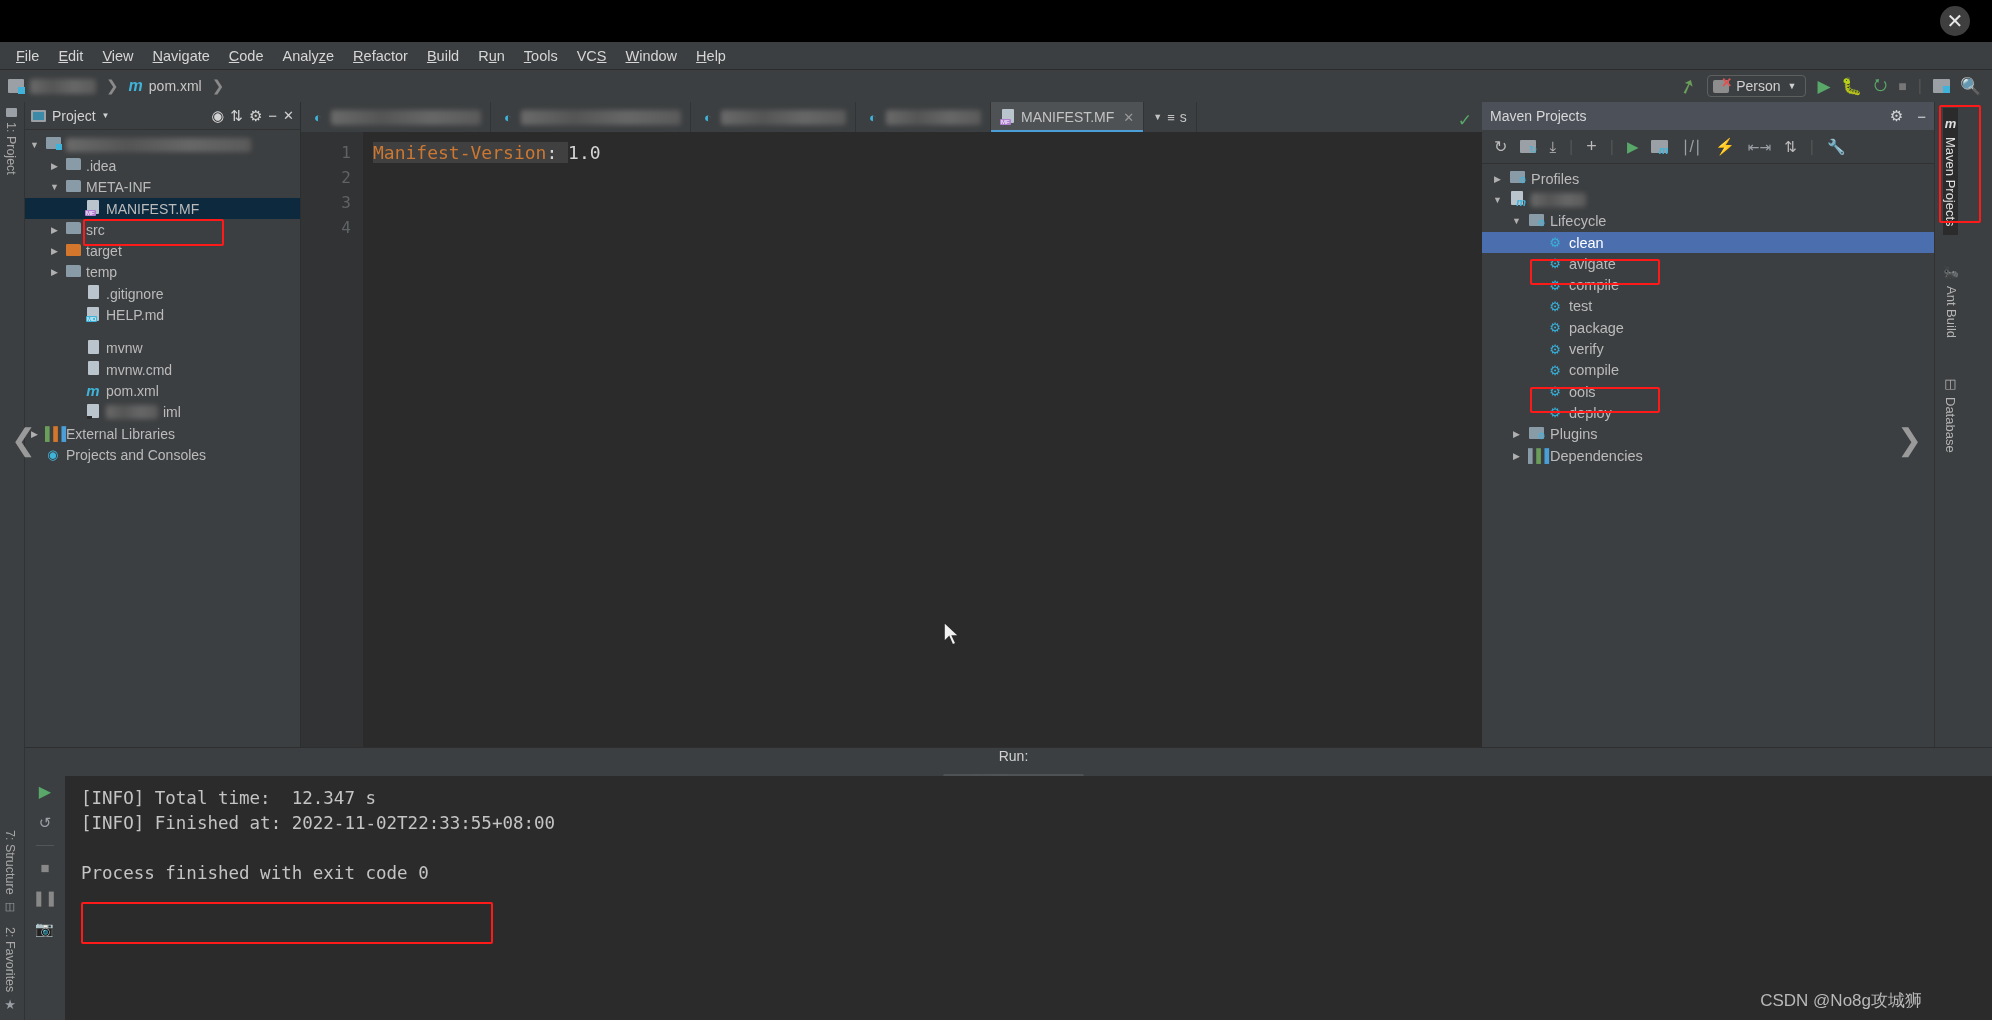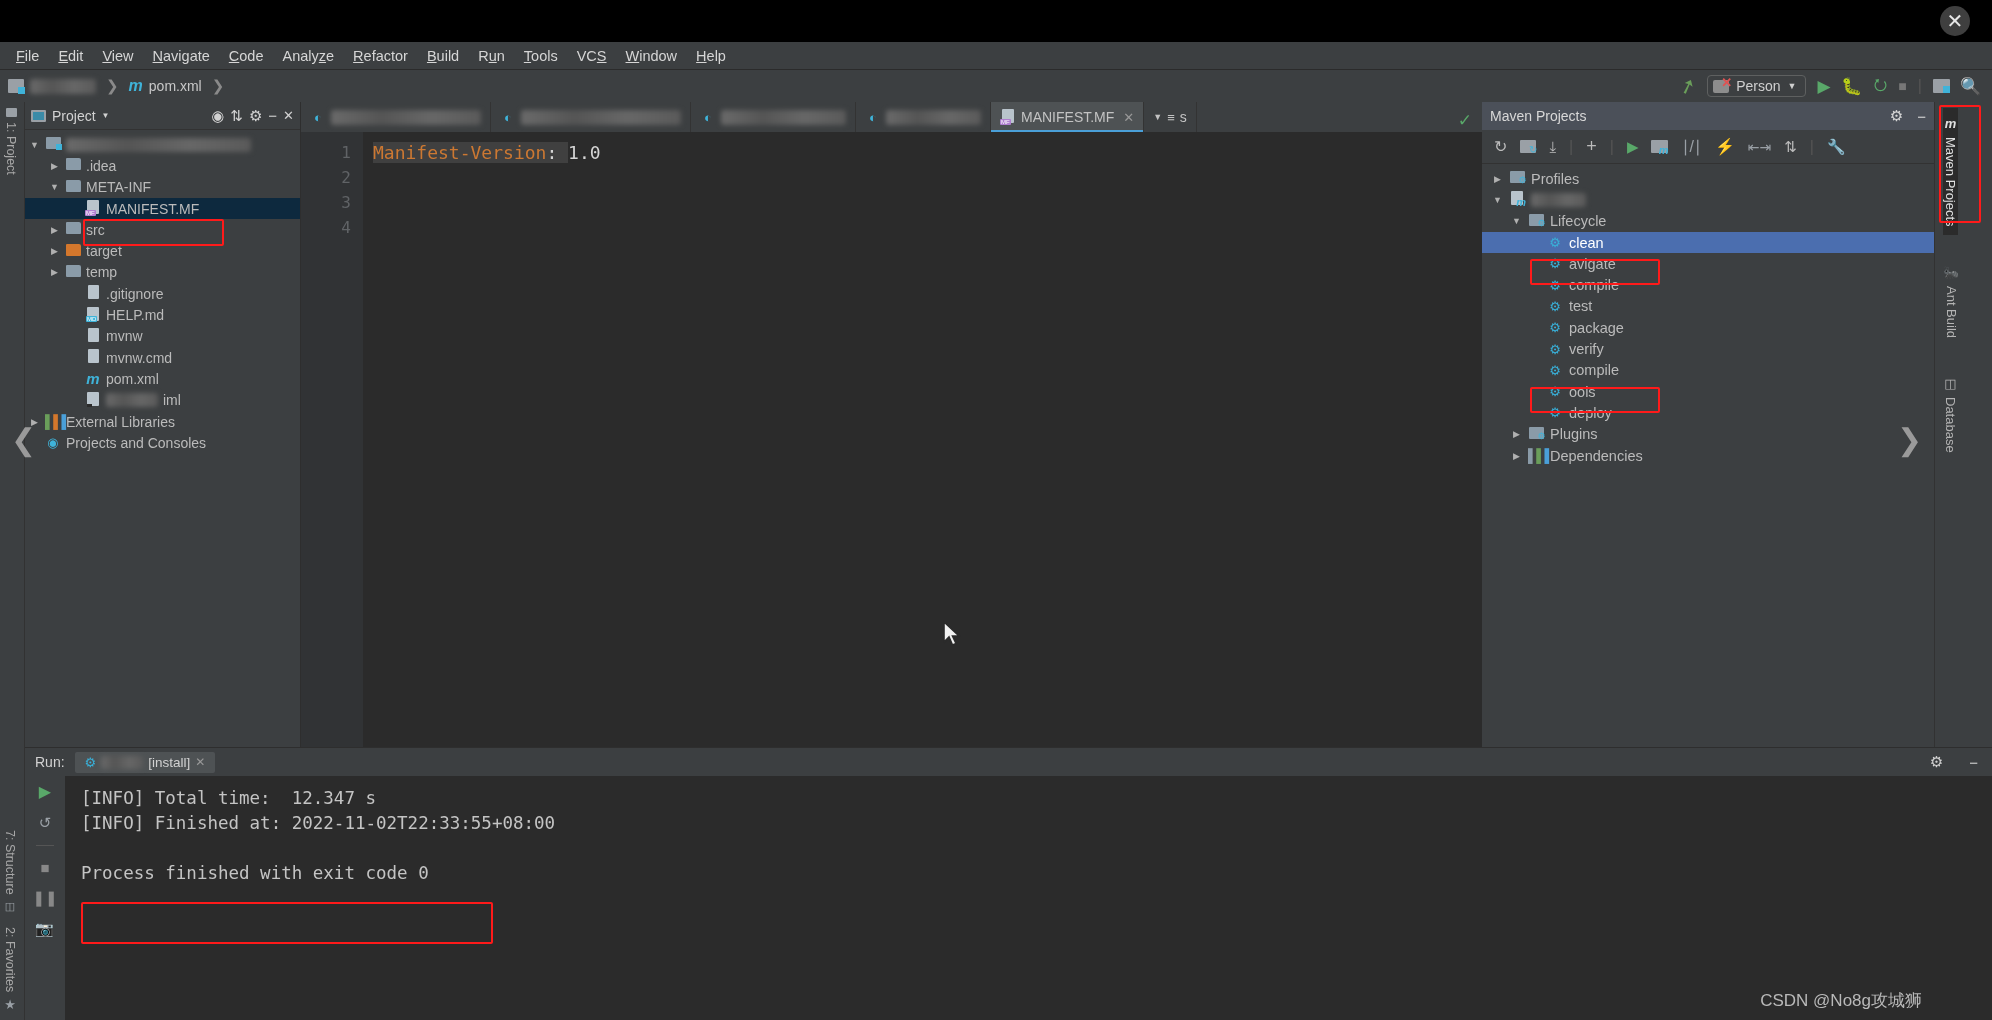--- a/index.html
+++ b/index.html
@@ -148,21 +148,21 @@
     cursor: pointer; padding: 8px 0;
   }
   .rstrip-item.active { background: #2b2b2b; color: #e0e0e0; }
 
   .run-panel {
     position: absolute; left: 25px; right: 0; bottom: 0; height: 273px;
     background: #3c3f41; border-top: 1px solid #2e2e2e;
   }
   .run-head {
     height: 28px; display: flex; align-items: center; gap: 10px;
-    padding-left: 10px; font-size: 14px; color: #d2d2d2; position: relative;
+    padding-left: 10px; font-size: 14px; color: #d2d2d2; position: relative; flex-direction: column;
   }
   .run-tab {
     display: flex; align-items: center; gap: 5px; background: #4e5254;
     padding: 3px 10px; border-radius: 2px; font-size: 13.5px;
   }
   .run-body { position: absolute; top: 28px; left: 0; right: 0; bottom: 0; background: #2b2b2b; }
   .run-gutter {
     position: absolute; left: 0; top: 0; width: 40px; height: 100%;
     background: #3c3f41; display: flex; flex-direction: column;
     align-items: center; padding-top: 6px; gap: 13px;
@@ -309,21 +309,21 @@
         <div class="tree-row" style="padding-left: 44px;">
           <span class="arrow"></span>
           <span style="display: inline-block; width: 16px; text-align: center; font-size: 13px;"><span style="display:inline-block;width:11px;height:14px;background:#b9c4cc;border-radius:1px;"></span></span>
           <span>.gitignore</span>
         </div>
         <div class="tree-row" style="padding-left: 44px;">
           <span class="arrow"></span>
           <span style="display: inline-block; width: 16px; text-align: center; font-size: 13px;"><span style="position:relative;display:inline-block;width:12px;height:14px;background:#b9c4cc;border-radius:1px;"><span style="position:absolute;left:-1px;bottom:-1px;background:#3fb3d9;color:#fff;font-size:6px;padding:0 1px;border-radius:1px;">MD</span></span></span>
           <span>HELP.md</span>
         </div>
-        <div class="tree-row" style="padding-left: 44px;">
+        <div class="tree-row" style="padding-left: 44px; margin-top: 12px;">
           <span class="arrow"></span>
           <span style="display: inline-block; width: 16px; text-align: center; font-size: 13px;"><span style="display:inline-block;width:11px;height:14px;background:#b9c4cc;border-radius:1px;"></span></span>
           <span>mvnw</span>
         </div>
         <div class="tree-row" style="padding-left: 44px;">
           <span class="arrow"></span>
           <span style="display: inline-block; width: 16px; text-align: center; font-size: 13px;"><span style="display:inline-block;width:11px;height:14px;background:#b9c4cc;border-radius:1px;"></span></span>
           <span>mvnw.cmd</span>
         </div>
         <div class="tree-row" style="padding-left: 44px;">

